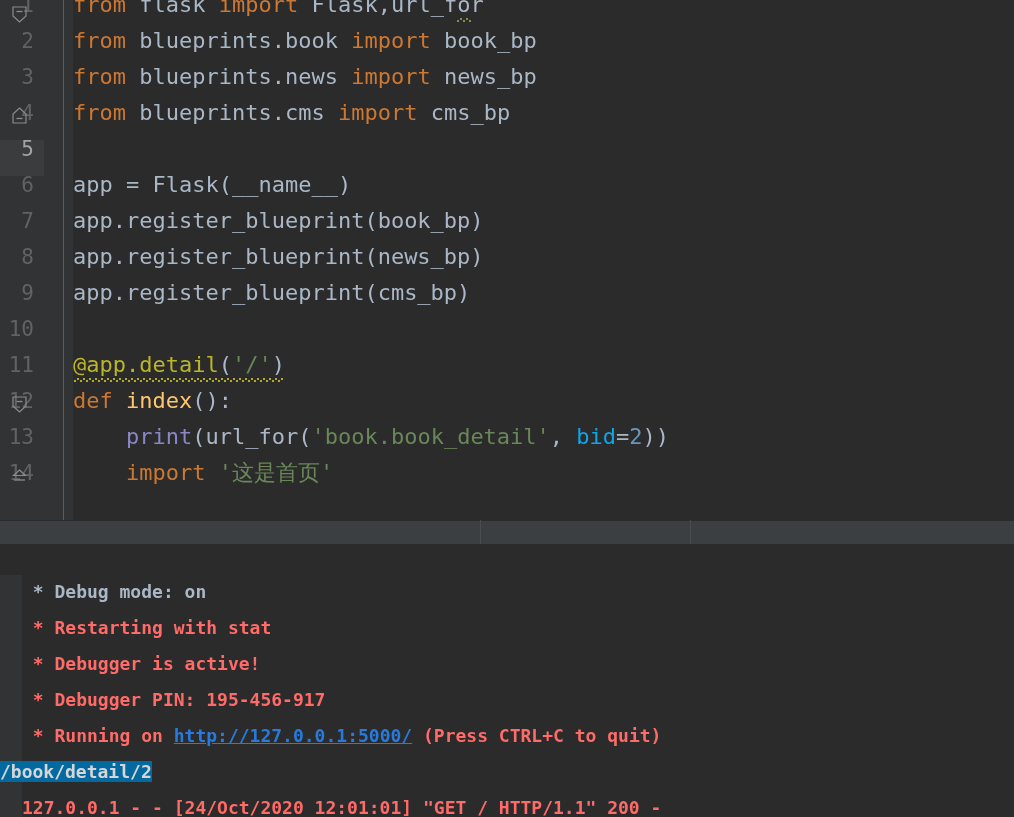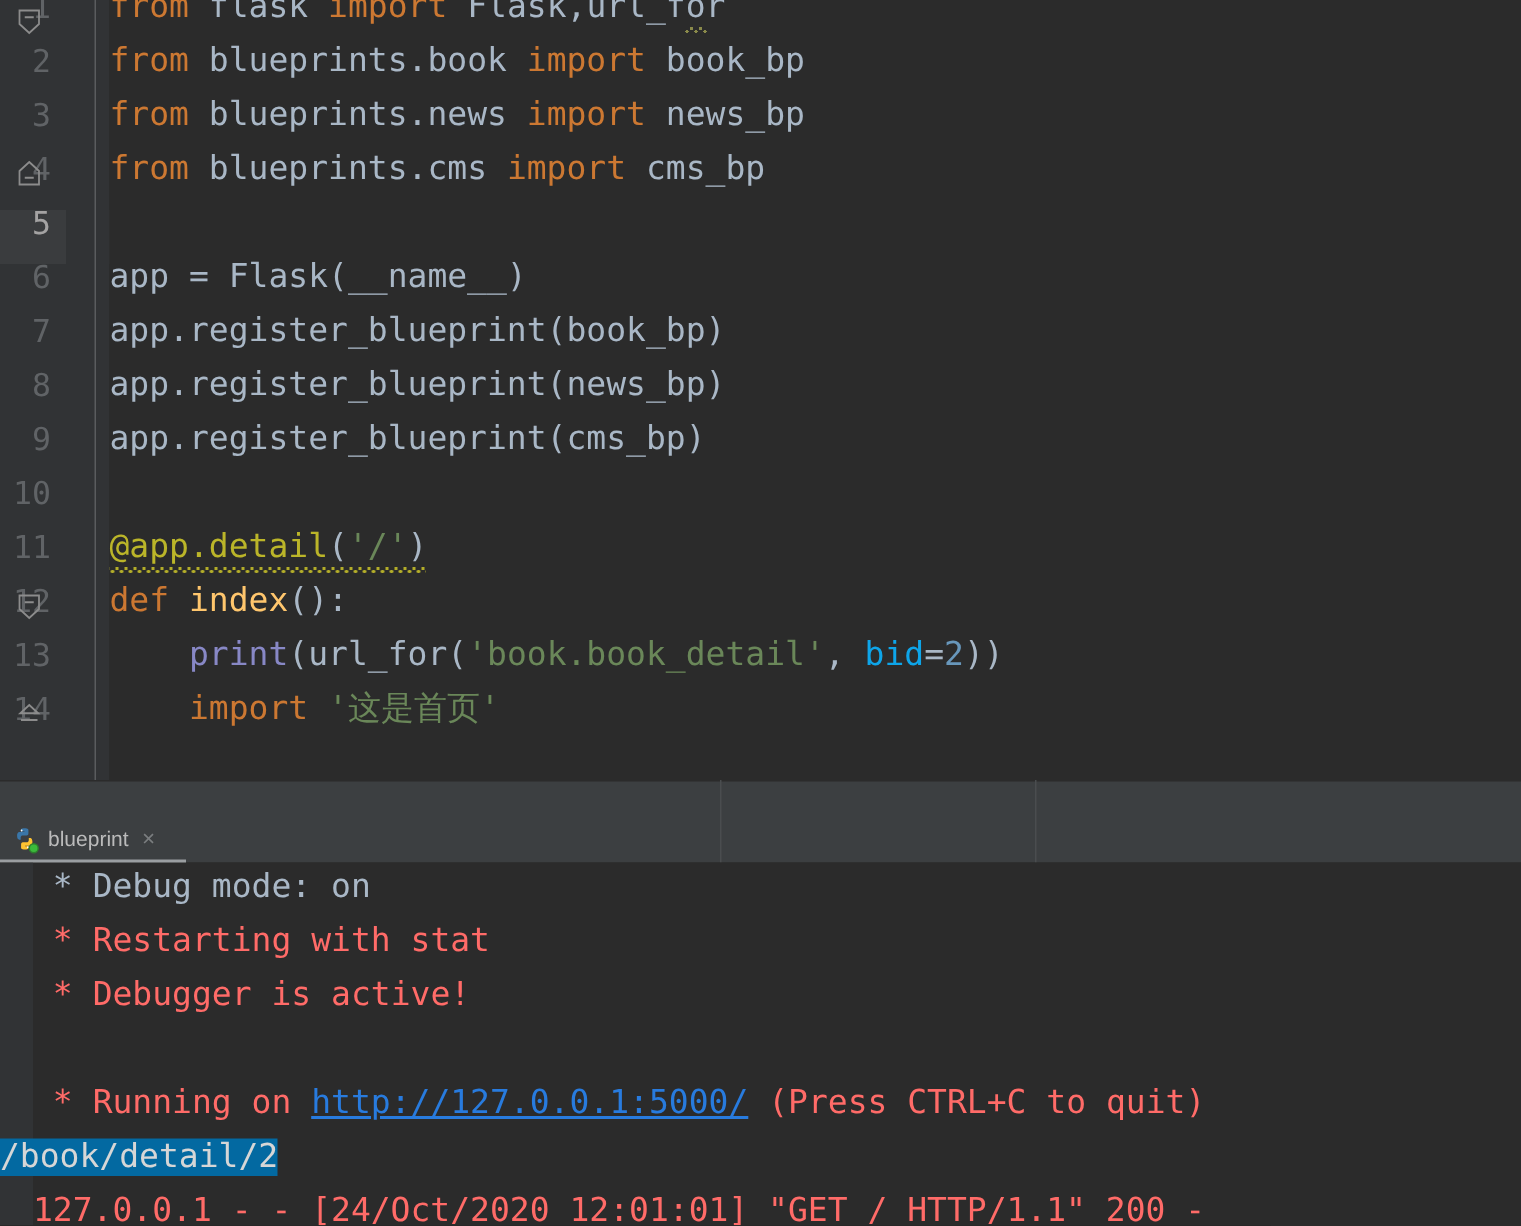--- a/index.html
+++ b/index.html
@@ -125,23 +125,24 @@
   }
 
   .console {
     position:absolute; left:0; top:575px; width:1014px; height:242px;
     background:#2b2b2b; overflow:hidden;
   }
   .console-left {
     position:absolute; left:0; top:0; width:22px; height:242px; background:#313335;
   }
   .conl {
-    position:absolute; left:0; font-size:22px; line-height:36px;
+    position:absolute; left:0; font-size:18px; line-height:36px;
     white-space:pre; font-family:"DejaVu Sans Mono", monospace;
     color:#ff6b68;
+    font-weight:bold;
   }
   .c-gray { color:#a9b7c6; }
   .c-red  { color:#ff6b68; }
   .c-link { color:#287bde; text-decoration:underline; }
   .sel {
     background:#0369a1; color:#d6d6d6;
   }
 </style>
 </head>
 <body>
@@ -228,48 +229,31 @@
 
     </div>
   </div>
 
   <div class="splitter">
     <div class="splitter-top-border"></div>
     <div class="split-tick" style="left:480px"></div>
     <div class="split-tick" style="left:690px"></div>
   </div>
 
-  <div class="tabbar">
-    <div class="tab">
-      <span class="pyicon">
-        <svg width="17" height="17" viewBox="0 0 17 17">
-          <path d="M8.2 1.2 c-2.3 0-2.2 1-2.2 1 v1.1 h2.3 v0.4 H5.1 s-1.7-0.2-1.7 2.5 c0 2.7 1.5 2.6 1.5 2.6 h0.9 V7.5 s-0.05-1.5 1.45-1.5 h2.3 s1.4 0.02 1.4-1.35 V2.4 s0.2-1.2-2.75-1.2z" fill="#3a76a8"></path>
-          <circle cx="6.4" cy="2.7" r="0.62" fill="#ffffff"></circle>
-          <path d="M8.8 15.3 c2.3 0 2.2-1 2.2-1 v-1.1 H8.7 v-0.4 h3.2 s1.7 0.2 1.7-2.5 c0-2.7-1.5-2.6-1.5-2.6 h-0.9 V9 s0.05 1.5-1.45 1.5 H7.45 s-1.4-0.02-1.4 1.35 v2.25 s-0.2 1.2 2.75 1.2z" fill="#ffc331"></path>
-          <circle cx="10.6" cy="13.8" r="0.62" fill="#ffffff"></circle>
-        </svg>
-        <span style="position:absolute;right:-1px;bottom:-1px;width:7px;height:7px;border-radius:50%;background:#3bba3b;border:1px solid #2e7d2e;"></span>
-      </span>
-      <span class="tab-label">blueprint</span>
-      <span class="tab-close">×</span>
-    </div>
-    <div class="tab-underline"></div>
-    <div class="tabbar-sep" style="left:480px"></div>
-    <div class="tabbar-sep" style="left:690px"></div>
-  </div>
 
   <div class="console">
     <div class="console-left"></div>
 
     <div class="conl" style="left:22px; top:-1px"><span class="c-gray"> * </span><span class="c-gray">Debug mode: on</span></div>
 
     <div class="conl" style="left:22px; top:71px"><span class="c-red"> * </span><span class="c-red">Debugger is active!</span></div>
 
     <div class="conl" style="left:22px; top:35px"><span class="c-red"> * </span><span class="c-red">Restarting with stat</span></div>
 
+    <div class="conl" style="left:22px; top:107px"><span class="c-red"> * </span><span class="c-red">Debugger PIN: 195-456-917</span></div>
 
     <div class="conl" style="left:22px; top:143px"><span class="c-red"> * </span><span class="c-red">Running on </span><span class="c-link">http://127.0.0.1:5000/</span><span class="c-red"> (Press CTRL+C to quit)</span></div>
 
     <div class="conl" style="left:0px; top:179px"><span class="sel">/book/detail/2</span></div>
 
     <div class="conl c-red" style="left:22px; top:215px">127.0.0.1 - - [24/Oct/2020 12:01:01] "GET / HTTP/1.1" 200 -</div>
   </div>
 
 </div>
 

